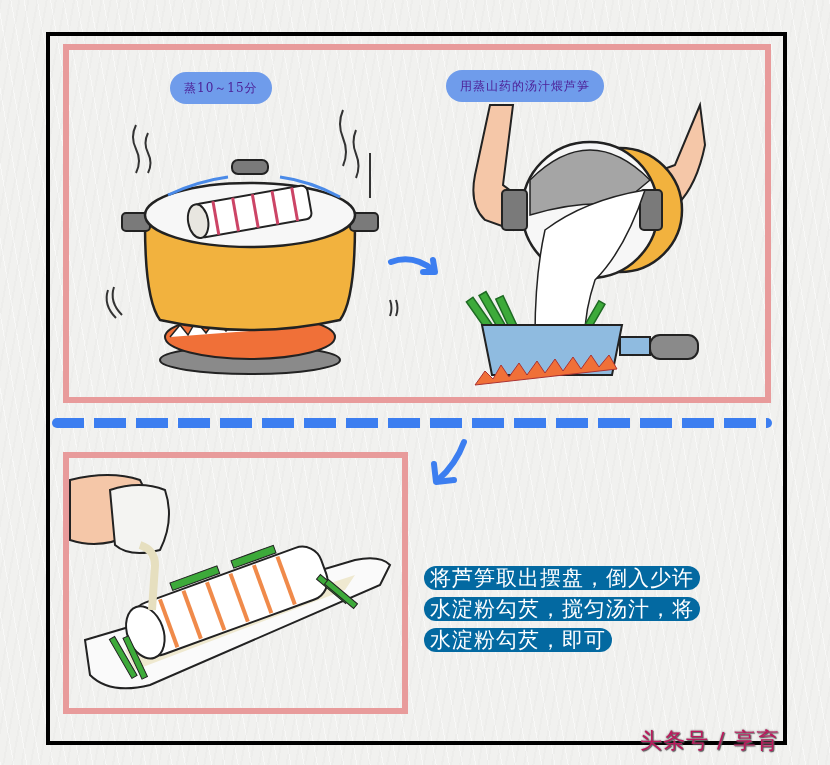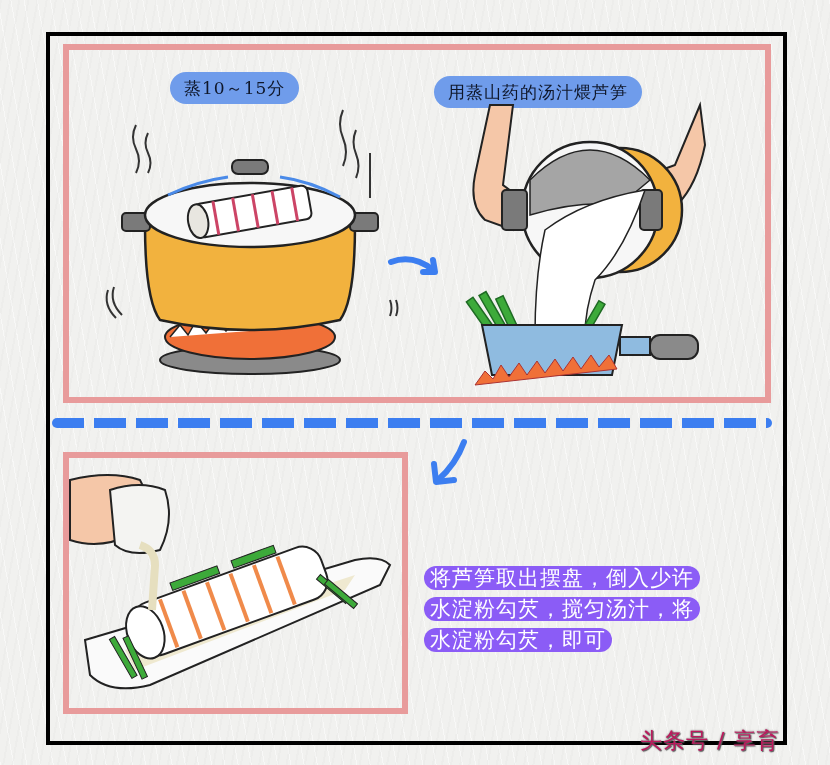--- a/index.html
+++ b/index.html
@@ -14,32 +14,32 @@
   .frame {
     position: absolute; left: 46px; top: 32px; width: 733px; height: 705px;
     border: 4px solid #000; box-sizing: content-box;
   }
   .panel {
     position: absolute; border: 6px solid #e89b9b; box-sizing: border-box;
   }
   .panel.top { left: 63px; top: 44px; width: 708px; height: 359px; }
   .panel.bottom { left: 63px; top: 452px; width: 345px; height: 262px; }
   .pill {
-    position: absolute; background: #6f9ceb; color: #0f172a;
-    border-radius: 18px; font-size: 17px; line-height: 30px;
+    position: absolute; background: #6f9ceb; color: #4c1d95;
+    border-radius: 18px; font-size: 12px; line-height: 30px;
     padding: 1px 14px; white-space: nowrap; letter-spacing: 1px; text-align: center;
   }
   .pill.step1 { left: 170px; top: 72px; }
-  .pill.step2 { left: 434px; top: 70px; margin-top: 6px; }
+  .pill.step2 { left: 446px; top: 70px; }
   .note {
     position: absolute; left: 424px; top: 563px; width: 340px;
     font-size: 21px; line-height: 31px; color: #fff; letter-spacing: 1px;
   }
   .note span {
-    background: #8b5cf6; border-radius: 14px; padding: 0 6px;
+    background: #0369a1; border-radius: 14px; padding: 0 6px;
     box-decoration-break: clone; -webkit-box-decoration-break: clone;
   }
   .dashes {
     position: absolute; left: 52px; top: 418px; width: 720px; height: 10px;
     background-image: repeating-linear-gradient(90deg, #3c7ef0 0 32px, transparent 32px 42px);
     border-radius: 5px;
   }
   .watermark {
     position: absolute; left: 640px; top: 726px; font-family: "DejaVu Sans", sans-serif;
     font-size: 22px; color: #be185d; text-shadow: 0 0 2px #666, 1px 1px 1px #555;

